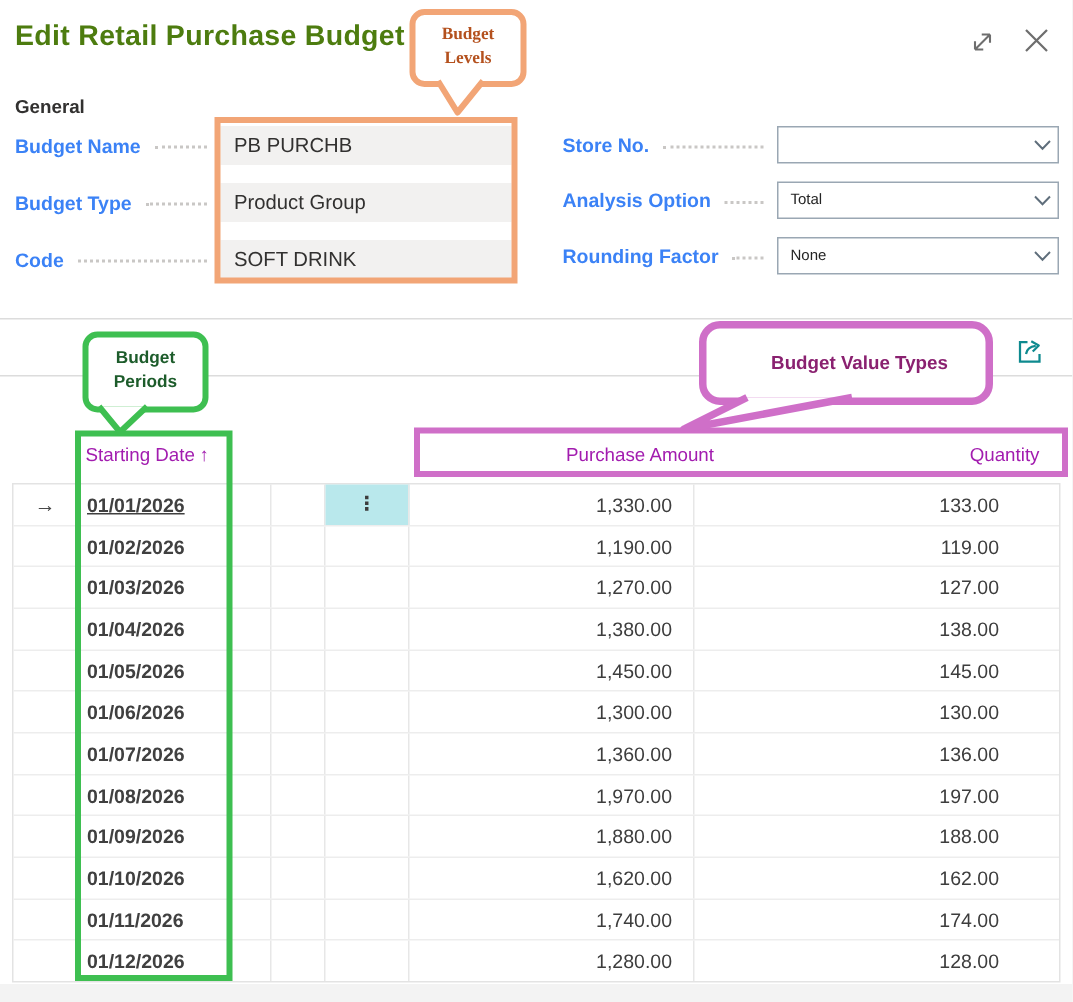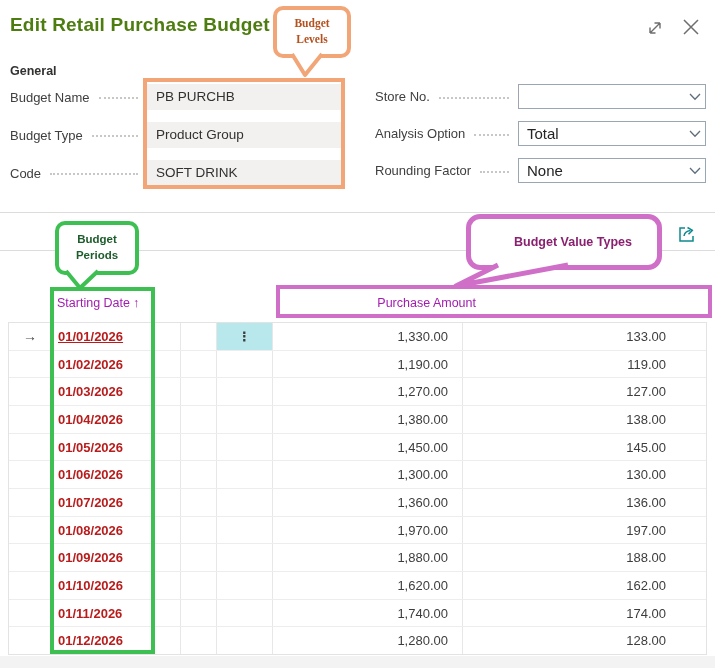--- a/index.html
+++ b/index.html
@@ -13,29 +13,29 @@
   .title { position:absolute; left:10px; top:14px; font-size:19px; font-weight:bold; color:#4d7c0f; letter-spacing:.2px; }
   .icon-btn { position:absolute; background:none; border:none; cursor:pointer; padding:0; }
   .icon-btn.expand { left:644px; top:17px; width:22px; height:22px; }
   .icon-btn.close  { left:679px; top:15px; width:24px; height:24px; }
 
   
   .section-heading { position:absolute; left:10px; top:64px; font-size:12.5px; font-weight:bold; color:#323130; }
   .frow { position:absolute; display:flex; align-items:center; }
   .frow.left  { left:10px;  width:331px; height:26px; }
   .frow.right { left:375px; width:331px; height:25px; }
-  .flabel { font-size:13px; color:#404040; white-space:nowrap; }
+  .flabel { font-size:13px; color:#3b82f6; white-space:nowrap;font-weight:bold; }
   .leader { flex:1; height:0; border-bottom:2px dotted #c9c7c5; margin:0 9px; transform:translateY(1px); min-width:12px; }
   .fvalue {
     width:194px; height:26px; background:#f2f1f0; color:#323130;
     font-size:13.5px; line-height:26px; padding-left:9px; white-space:nowrap;
   }
   .fcontrol {
     width:188px; height:25px; background:#fff; border:1px solid #9aa7b3;
-    display:flex; align-items:center; font-size:15px; color:#242424;
+    display:flex; align-items:center; font-size:10px; color:#242424;
   }
   .fcontrol .val { flex:1; padding-left:8px; white-space:nowrap; }
   .fcontrol .chev { width:20px; display:flex; justify-content:center; align-items:center; }
 
   
   .divider { position:absolute; left:0; width:715px; height:1px; background:#dcdcdc; }
   .d1 { top:212px; } .d2 { top:250px; }
   .icon-btn.share { left:674px; top:222px; width:26px; height:26px; }
 
   
@@ -48,21 +48,21 @@
   
   .table {
     position:absolute; left:8px; top:322px; width:699px; height:333px;
     border:1px solid #e3e3e3; display:flex; flex-direction:column; background:#fff;
   }
   .trow { flex:1; display:flex; border-bottom:1px solid #ededed; align-items:stretch; }
   .trow:last-child { border-bottom:none; }
   .cell { display:flex; align-items:center; font-size:13px; }
   .c-sel  { width:42px;  justify-content:center; color:#484848; font-size:14px; }
   .c-date { width:130px; border-right:1px solid #e7e7e7; padding-left:7px; }
-  .c-date span { font-weight:bold; color:#b91c1c; }
+  .c-date span { font-weight:bold; color:#404040; }
   .trow.selected .c-date span { text-decoration:underline; }
   .c-nar  { width:36px;  border-right:1px solid #e7e7e7; }
   .c-ell  { width:56px;  border-right:1px solid #e7e7e7; justify-content:center;
             font-weight:bold; color:#3c3c3c; font-size:13px; }
   .trow.selected .c-ell { background: var(--selected-cell-bg, #b9e8ec); }
   .c-amt  { width:190px; border-right:1px solid #e7e7e7; justify-content:flex-end; padding-right:14px; color:#3d3d3d; }
   .c-qty  { width:217px; justify-content:flex-end; padding-right:14px; color:#3d3d3d; }
   .bottom-strip { position:absolute; left:0; top:656px; width:715px; height:12px; background:#f3f3f3; }
 
   
@@ -164,20 +164,21 @@
       <path d="M10 6 H5 V19 H18 V14" fill="none" stroke="var(--teal-icon,#0e8a8f)" stroke-width="1.5"></path>
       <path d="M9 14 C9.5 10.5 12.5 9 15.5 8.6" fill="none" stroke="var(--teal-icon,#0e8a8f)" stroke-width="1.5"></path>
       <path d="M12.5 5.5 L17.5 8.3 L13.5 12.3" fill="none" stroke="var(--teal-icon,#0e8a8f)" stroke-width="1.5" stroke-linejoin="round"></path>
     </svg>
   </button>
 
   <div class="col-h date-h">
     <span>Starting Date</span><span class="sort">↑</span>
   </div>
   <div class="col-h amt-h">Purchase Amount</div>
+  <div class="col-h qty-h">Quantity</div>
 
   <div class="table">
     <div class="trow selected">
       <div class="cell c-sel">→</div>
       <div class="cell c-date">
           <span>01/01/2026</span>
         </div>
       <div class="cell c-nar"></div>
       <div class="cell c-ell">⋮</div>
       <div class="cell c-amt">1,330.00</div>

